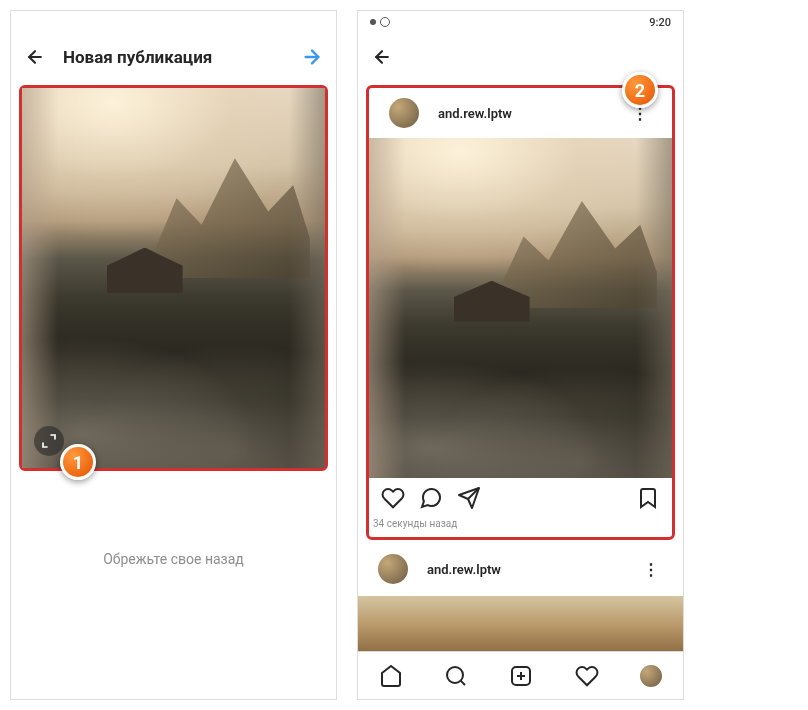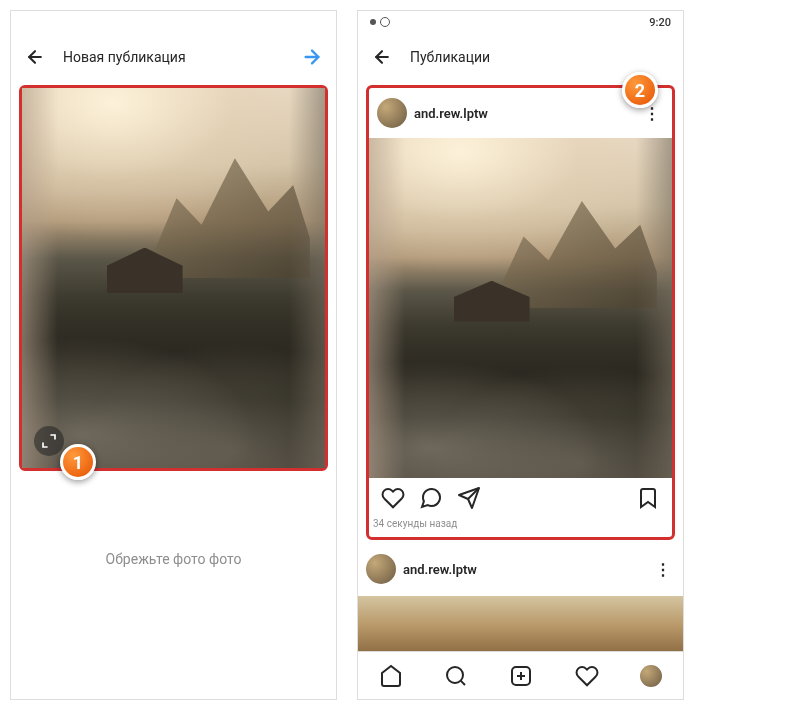--- a/index.html
+++ b/index.html
@@ -34,22 +34,22 @@
     .sb-dot { width: 6px; height: 6px; border-radius: 50%; background: #555; }
     .sb-circle { width: 10px; height: 10px; border: 1.5px solid #555; border-radius: 50%; }
     .header {
       height: 48px;
       display: flex;
       align-items: center;
       padding: 0 12px;
       gap: 16px;
     }
     .header-title {
-      font-size: 14px;
-      font-weight: 400;
+      font-size: 17px;
+      font-weight: 700;
       color: #262626;
       flex: 1;
     }
     .arrow-back, .arrow-next {
       width: 24px;
       height: 24px;
       display: flex;
       align-items: center;
       justify-content: center;
       cursor: pointer;
@@ -120,22 +120,22 @@
     .crop-hint {
       text-align: center;
       color: #8e8e8e;
       font-size: 14px;
       margin-top: 80px;
     }
     
     .post-header {
       display: flex;
       align-items: center;
-      padding: 10px 8px;
-      gap: 7px;
+      padding: 10px 20px;
+      gap: 19px;
       border-radius: 6px;
     }
     .avatar {
       width: 30px;
       height: 30px;
       border-radius: 50%;
       background: radial-gradient(circle at 30% 30%, #c4a878, #6b5a42);
     }
     .username {
       font-size: 13px;
@@ -260,40 +260,39 @@
             <polyline points="9 21 3 21 3 15"></polyline>
             <polyline points="15 3 21 3 21 9"></polyline>
           </svg>
       </div>
     </div>
     <div class="badge badge-1">
       <span>1</span>
     </div>
   </div>
 
-  <div class="crop-hint">Обрежьте фото фото</div>
+  <div class="crop-hint">Обрежьте свое назад</div>
 </div>
 
 <div class="phone">
   <div class="status-bar">
     <div class="status-left">
       <span class="sb-dot"></span>
       <span class="sb-circle"></span>
     </div>
     <div class="status-right">9:20</div>
   </div>
 
   <div class="header">
     <div class="arrow-back">
       <svg width="20" height="20" viewBox="0 0 24 24" fill="none" stroke="#262626" stroke-width="2.5" stroke-linecap="round" stroke-linejoin="round">
           <line x1="19" y1="12" x2="5" y2="12"></line>
           <polyline points="12 19 5 12 12 5"></polyline>
         </svg>
     </div>
-    <div class="header-title">Публикации</div>
   </div>
 
   <div class="red-box red-box-2">
     <div class="badge badge-2">
       <span>2</span>
     </div>
 
     <div class="post-header">
       <div class="avatar"></div>
       <div class="username">and.rew.lptw</div>

